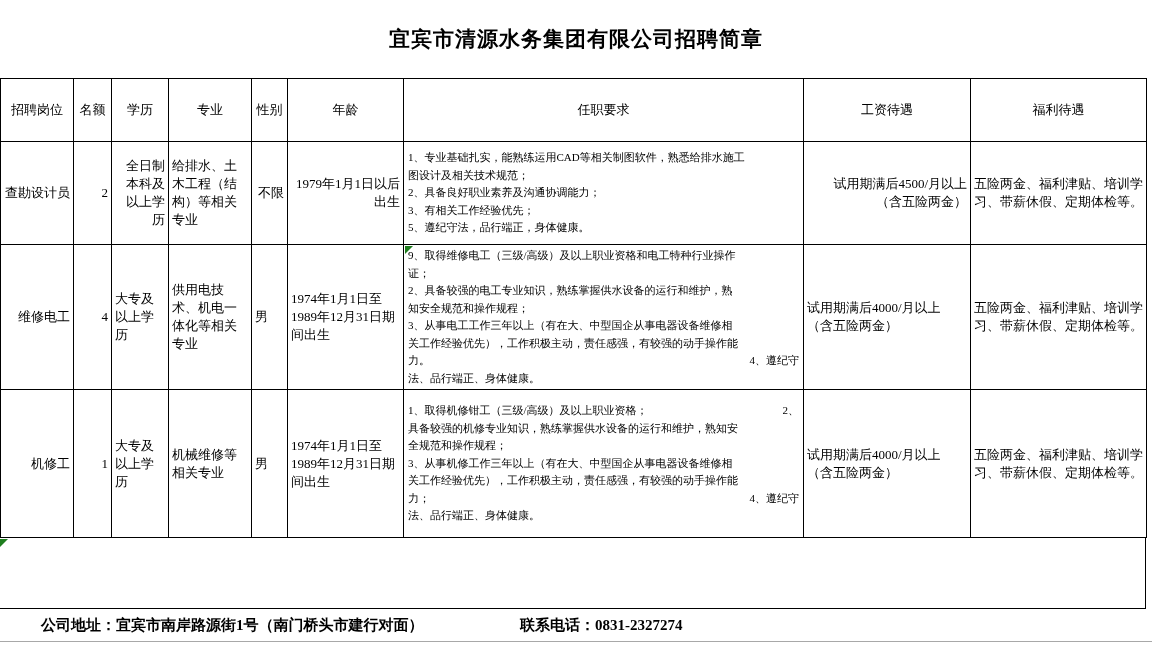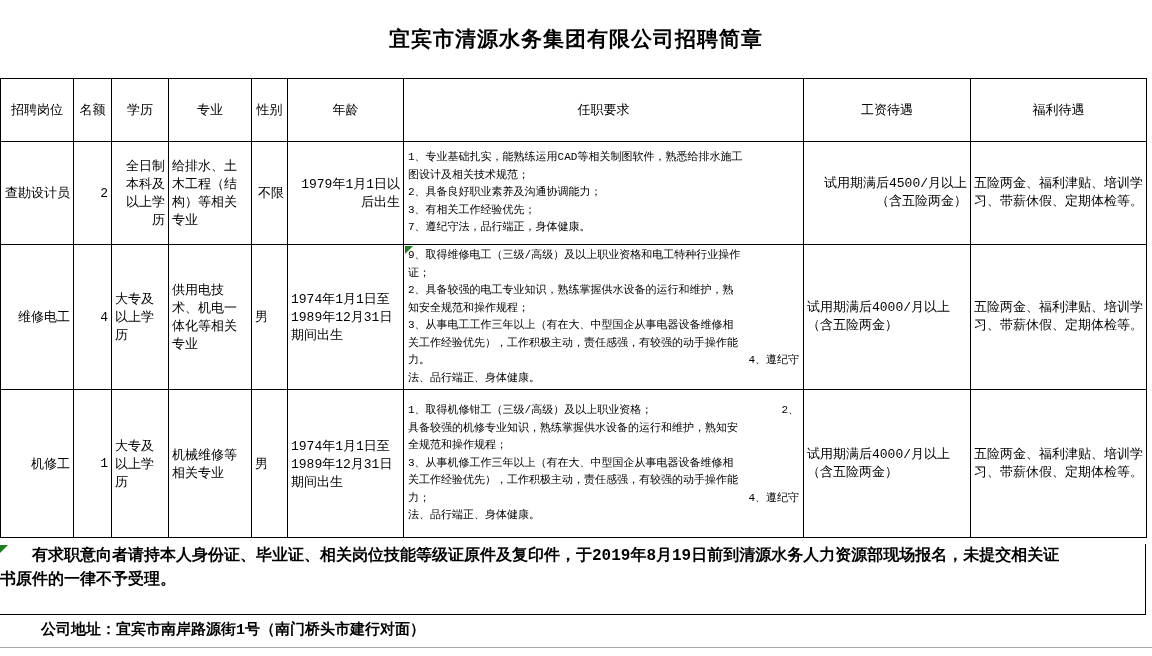--- a/index.html
+++ b/index.html
@@ -1,18 +1,18 @@
 <!DOCTYPE html>
 <html style="--background: #ffffff; --text: #000000; --border: #000000; --flag-green: #1e7e1e; --footer-line-gray: #a8a8a8;"><head>
 <meta charset="utf-8">
 <style>
   html,body{margin:0;padding:0;background:#ffffff;}
   .page{
     position:relative;width:1152px;height:656px;background:var(--background,#fff);
-    font-family:Liberation Mono, monospace;color:var(--text,#000);
+    font-family:Liberation Serif, serif;color:var(--text,#000);
     overflow:hidden;
   }
   .title-area{
     height:78px;display:flex;align-items:center;justify-content:center;
     font-size:21px;font-weight:bold;letter-spacing:1px;
   }
   table.grid{border-collapse:collapse;table-layout:fixed;width:1146px;}
   .grid th,.grid td{
     border:1px solid var(--border,#000);
     padding:1px 3px;font-size:13px;font-weight:normal;
@@ -107,21 +107,21 @@
             </div>
           <div class="req-line">
               <span>2、具备良好职业素养及沟通协调能力；</span>
               <span></span>
             </div>
           <div class="req-line">
               <span>3、有相关工作经验优先；</span>
               <span></span>
             </div>
           <div class="req-line">
-              <span>7、遵纪守法，品行端正，身体健康。</span>
+              <span>5、遵纪守法，品行端正，身体健康。</span>
               <span></span>
             </div>
         </td>
         <td class="ctr pre">试用期满后4500/月以上
 （含五险两金）</td>
         <td class="lft benefits">五险两金、福利津贴、培训学习、带薪休假、定期体检等。</td>
       </tr>
 
       <tr class="row1">
         <td class="ctr">维修电工</td>
@@ -210,20 +210,20 @@
         <td class="lft pre">试用期满后4000/月以上
 （含五险两金）</td>
         <td class="lft benefits">五险两金、福利津贴、培训学习、带薪休假、定期体检等。</td>
       </tr>
 
     </tbody>
   </table>
 
   <div class="note-row">
     <span class="flag flag-note"></span>
-    <p>有求职意向者请持本人身份证、毕业证、相关岗位技能等级证原件及复印件，于2019年8月19日前到清源水务人力资源部现场报名，未提交相关证书原件的一律不予受理。</p>
   </div>
 
   <div class="footer-row">
     <span class="addr"><span>公司地址：</span><span>宜宾市南岸路源街1号（南门桥头市建行对面）</span></span>
+    <span class="phone"><span>联系电话：</span><span>0831-2327274</span></span>
   </div>
 
 </div>
 
 </body></html>

